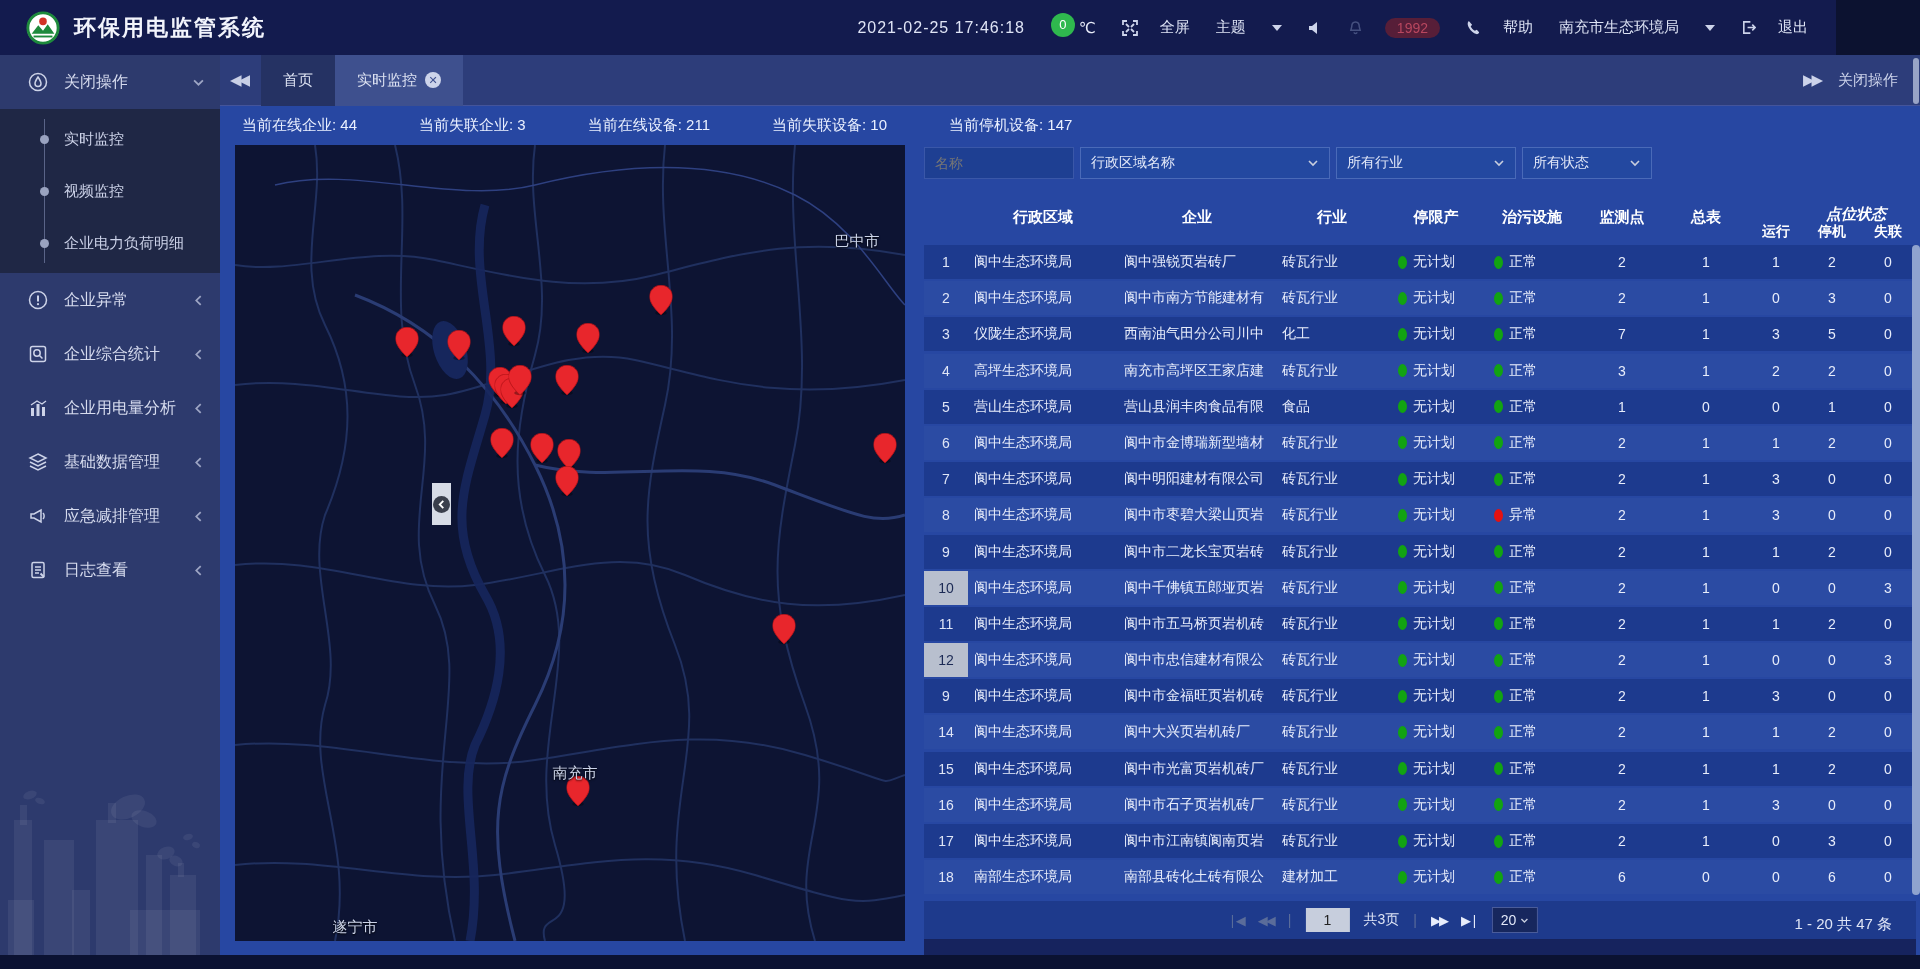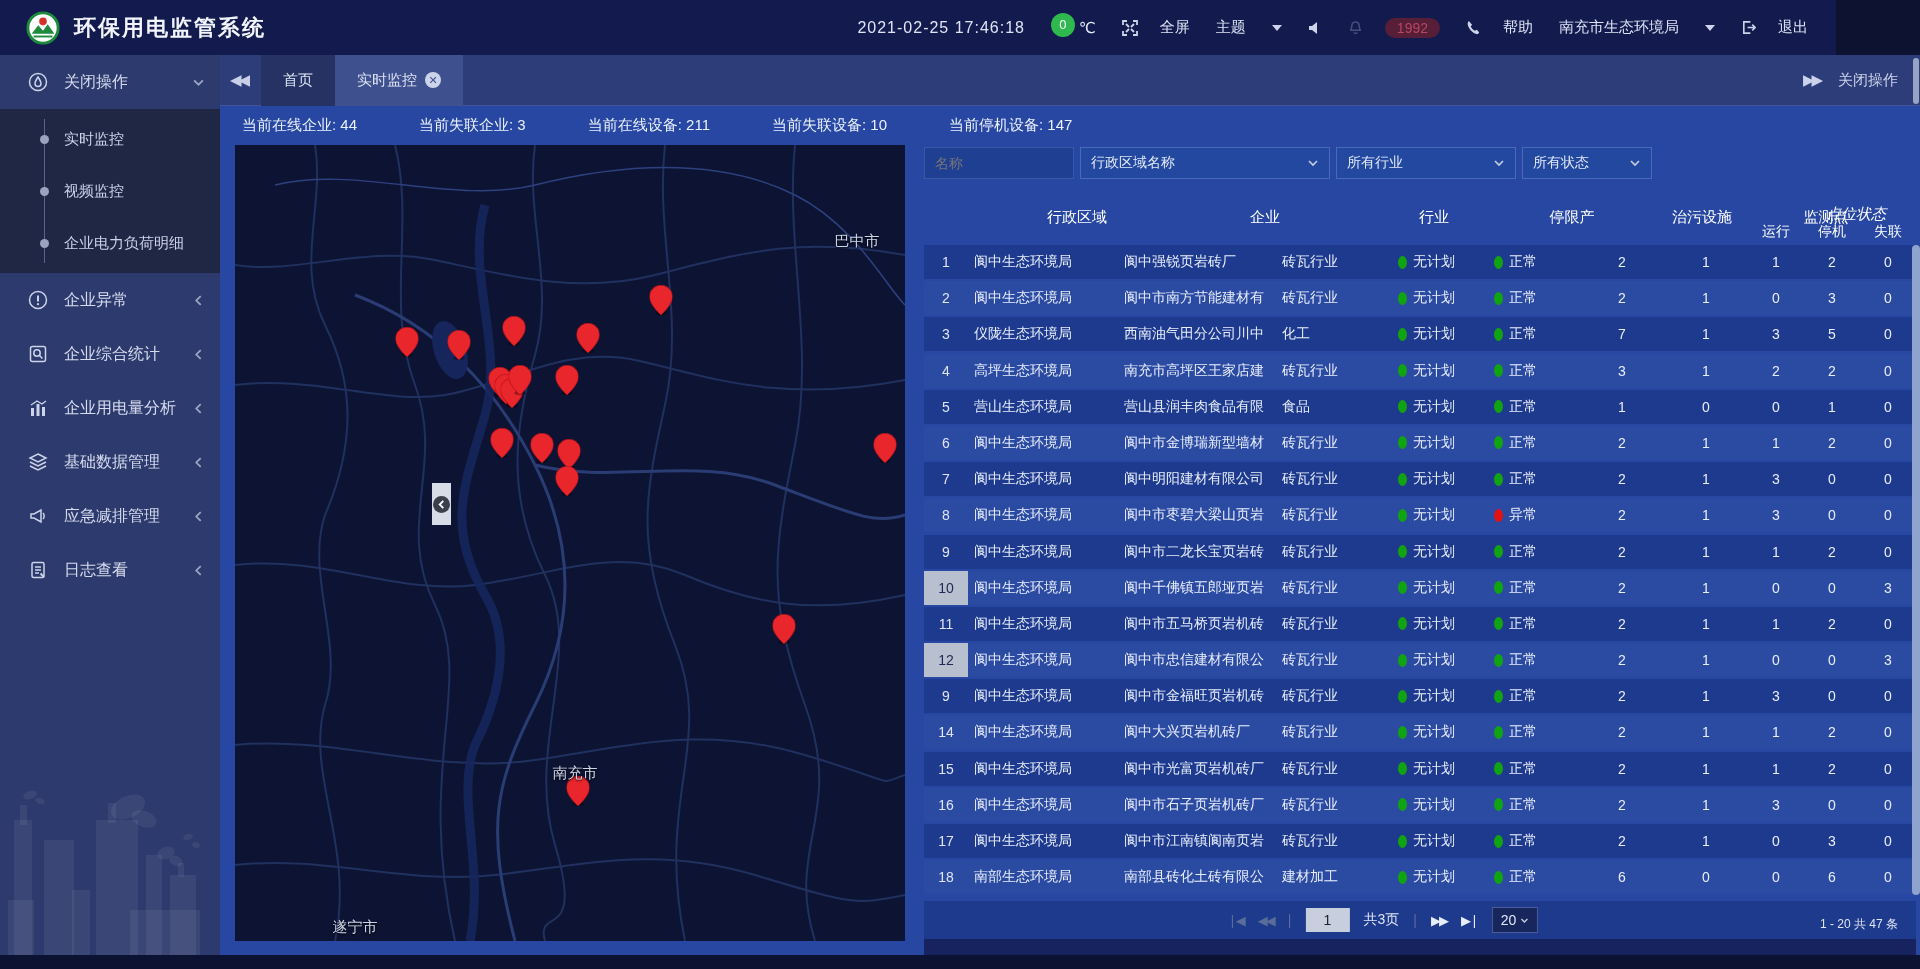--- a/index.html
+++ b/index.html
@@ -67,21 +67,21 @@
   .f-input { width:150px; height:32px; background:#1e3f92; border:1px solid #3a57a8; color:#c9d2ea;
     font-size:14px; padding:0 10px; display:flex; align-items:center; }
   .f-select { height:32px; background:#2348a0; border:1px solid #4a6ab8; color:#e2e8f8; font-size:14px;
     padding:0 10px; display:flex; align-items:center; cursor:pointer; }
   .f-select .f-val { flex:1; }
   .f-region { width:250px; } .f-industry { width:180px; } .f-status { width:130px;justify-content:center; }
   .chev { width:12px; height:12px; margin-left:8px; flex:0 0 auto; }
 
   #grid { position:absolute; left:14px; top:44px; right:4px; bottom:0; }
   .trow { display:grid; grid-template-columns:44px 150px 158px 112px 96px 96px 84px 84px 56px 56px 56px; align-items:center; }
-  #thead { height:56px; color:#fff; font-size:15px; font-weight:normal; position:relative;gap:34px; }
+  #thead { height:56px; color:#fff; font-size:15px; font-weight:bold; position:relative; }
   #thead .hcell { text-align:center; }
   #thead .group-label { position:absolute; right:30px; top:16px; font-style:italic; font-size:15px; }
   #thead .subrow { position:absolute; right:0; bottom:4px; width:168px; display:grid; grid-template-columns:56px 56px 56px; }
   #thead .subrow div { text-align:center; font-size:14px; }
   #rows { position:absolute; left:0; top:56px; right:0; height:650px; overflow:hidden; }
   .drow { height:34px; margin-bottom:2.2px; color:#e8edfb; font-size:14px; }
   .drow.odd { background:#1d3a8e; } .drow.even { background:#2b4ba3; }
   .cell-idx { text-align:center; color:#dfe5f6; height:34px; line-height:34px; }
   .cell-idx.hl { background:#b8bfce; color:#1c2a55; }
   .cell-text { padding-left:6px; white-space:nowrap; overflow:hidden; }
@@ -93,21 +93,21 @@
 
   #pager { position:absolute; left:0; right:0; top:712px; height:38px; background:#1e3a8c;
     display:flex; align-items:center; color:#dfe5f6; font-size:14px; }
   #pager-center { position:absolute; left:50%; transform:translateX(-62%); display:flex; align-items:center; gap:14px; }
   .pg-btn { font-size:13px; letter-spacing:-2px; cursor:pointer; }
   .pg-btn.dim { color:#5a6c9a; } .pg-btn.lit { color:#e8edfb; }
   .pg-sep { color:#5a6c9a; }
   #page-input { width:44px; height:24px; background:#c7cedd; border:none; color:#222; text-align:center; font-size:14px; }
   #size-select { height:26px; background:#17275e; border:1px solid #4a5c9a; color:#e2e8f8;
     display:flex; align-items:center; padding:0 8px; gap:4px; cursor:pointer; }
-  #range-label { margin-left:auto; padding-right:18px; font-size:12px;margin-top:8px; }
+  #range-label { margin-left:auto; padding-right:24px; font-size:15px;margin-top:8px; }
   #panel-bottom-dark { position:absolute; left:0; right:0; top:750px; bottom:0; background:#16235e; }
 
   #footer { position:absolute; left:0; bottom:0; width:1920px; height:14px; background:#0b1232; z-index:40; }
   #edge-scroll { position:absolute; right:1px; top:58px; width:6px; height:46px; background:#98a4c6; border-radius:3px; z-index:50; }
 </style>
 </head>
 <body>
 
 <div id="header">
   <svg id="logo" viewBox="0 0 36 36">

